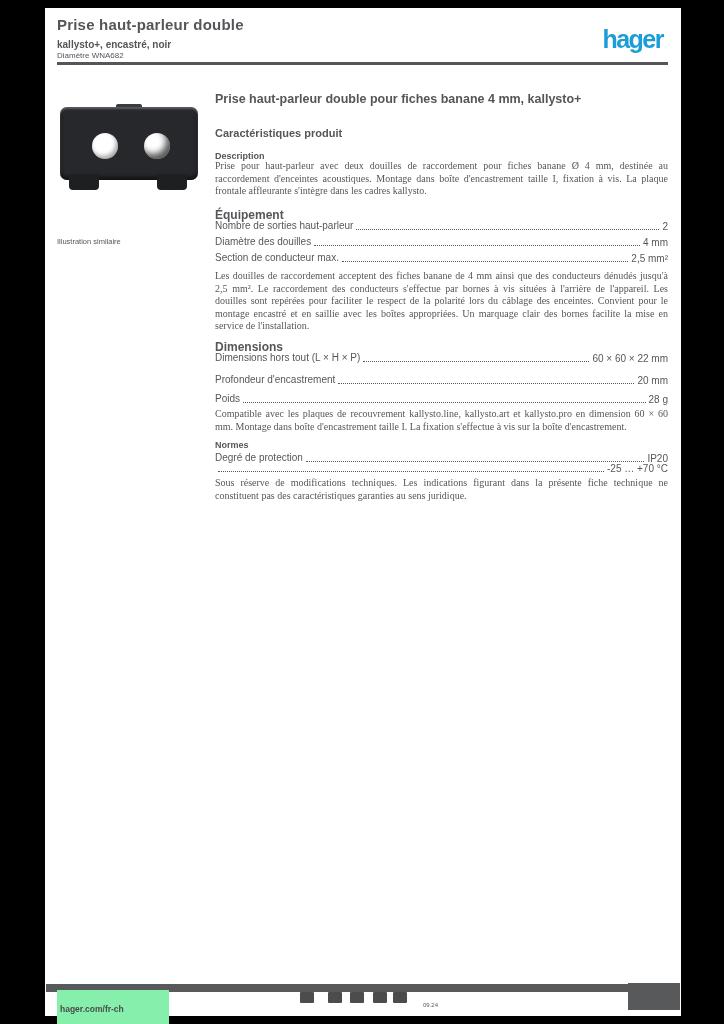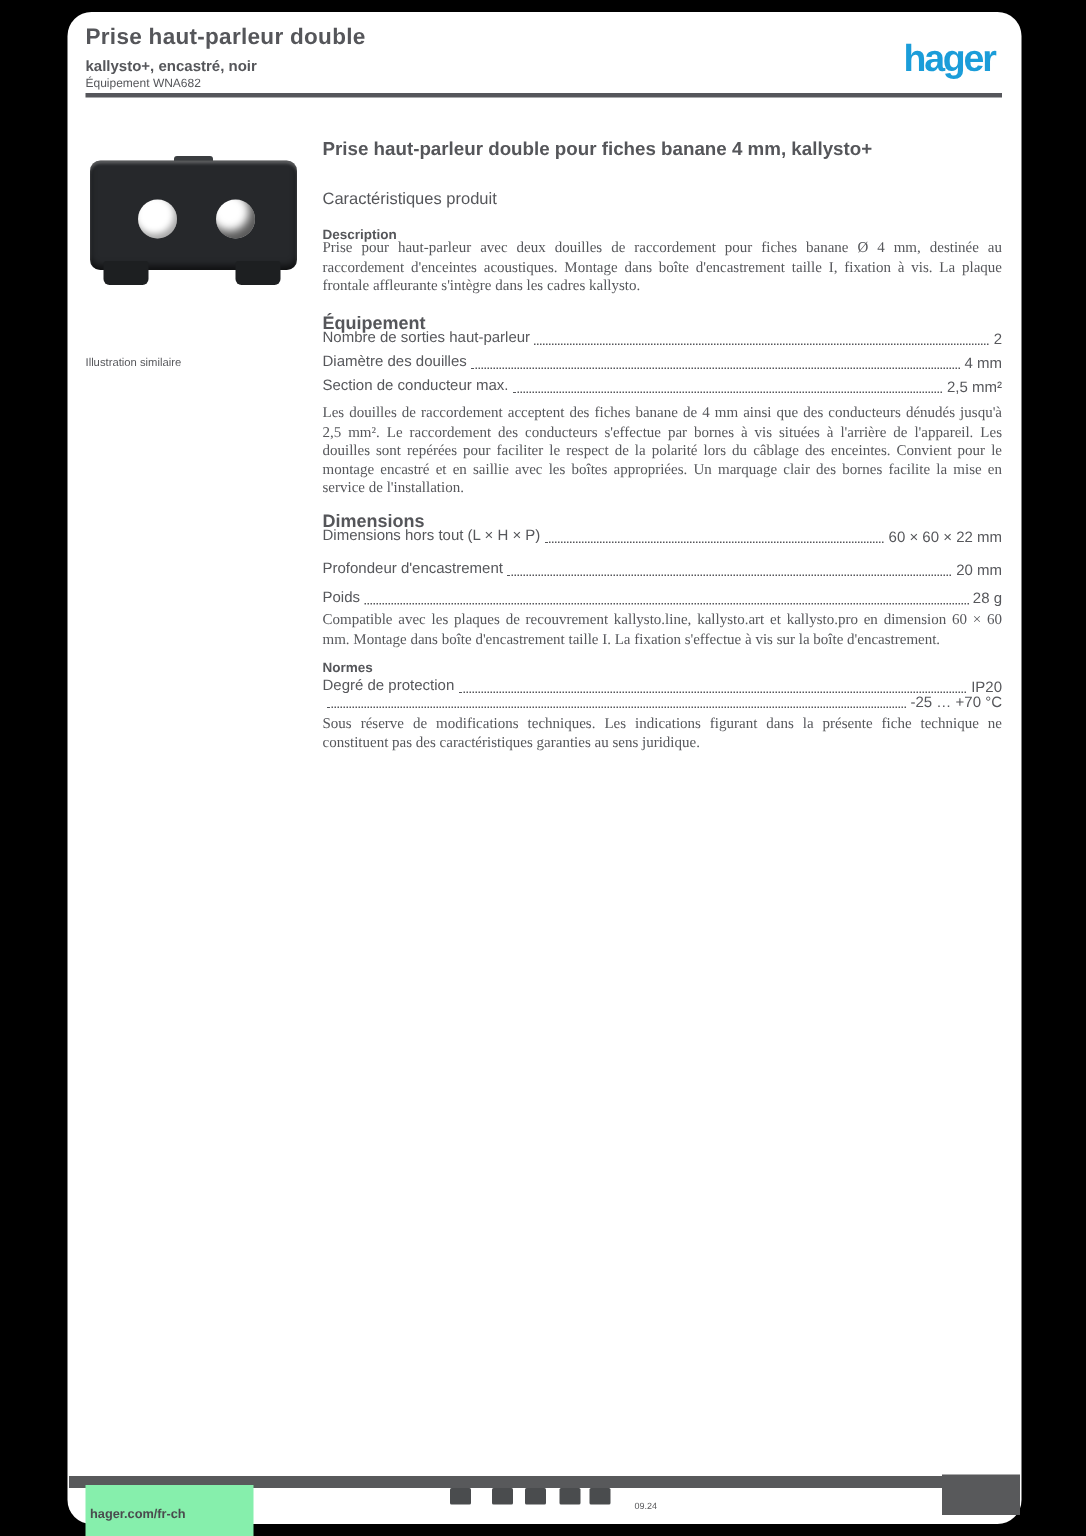--- a/index.html
+++ b/index.html
@@ -8,21 +8,20 @@
     background:#000;
     font-family:"Liberation Sans", sans-serif;
     color:#56575b;
     position:relative;
     overflow:hidden;
   }
   .page {
     position:absolute; left:45px; top:8px;
     width:636px; height:1008px;
     background:#fff;
-    border-radius:16px;
   }
   .abs { position:absolute; }
 
   
   .h1 { left:12px; top:8px; font-size:15px; font-weight:bold; color:#55565a; letter-spacing:.2px; }
   .h2 { left:12px; top:31px; font-size:10px; font-weight:bold; color:#55565a; }
   .h3 { left:12px; top:43px; font-size:8px; color:#55565a; }
   .header-rule { left:12px; top:54px; width:611px; height:3px; background:#55565b; }
   .logo { right:18px; top:17px; font-size:25px; font-weight:bold; letter-spacing:-1.5px; }
 
@@ -37,21 +36,21 @@
   .hole { position:absolute; top:26px; width:26px; height:26px; border-radius:50%; background:#fff; }
   .hole.left  { left:32px; box-shadow:inset -2px -3px 4px rgba(0,0,0,.35); }
   .hole.right { left:84px; box-shadow:inset -4px -5px 6px rgba(0,0,0,.65); }
   .foot { position:absolute; top:78px; width:30px; height:16px; background:#1d1f21; border-radius:2px 2px 4px 4px; }
   .foot.l { left:12px; } .foot.r { left:100px; }
   .caption { left:12px; top:230px; width:64px; font-size:7.5px; line-height:8.5px; color:#56575b; }
 
   
   .col { position:absolute; left:170px; top:0; width:453px; }
   .title { top:84px; font-size:12.5px; font-weight:bold; color:#55565a; width:453px; }
-  .subtitle { top:119px; font-size:11px; font-weight:normal; color:#55565a; }
+  .subtitle { top:119px; font-size:11px; font-weight:bold; color:#55565a; }
   .minihead { font-size:9px; font-weight:bold; color:#55565a; }
   .head { font-size:12px; font-weight:bold; color:#55565a; }
   .para { font-size:10px; line-height:12.6px; text-align:justify; width:453px; color:#56575b;font-family:Liberation Serif, serif; }
 
   .row { display:flex; align-items:flex-end; width:453px; font-size:10px; color:#56575b; }
   .row .lbl { white-space:normal; max-width:175px; line-height:11.5px; }
   .row .leader { flex:1; border-bottom:1px dotted #56575b; margin:0 3px 2px 3px; height:1px; }
   .row .val { white-space:nowrap; }
 
   
@@ -65,21 +64,21 @@
   .social { top:984px; width:14px; height:11px; background:#4a4c4e; border-radius:1px; }
   .f-date { left:378px; top:994px; font-size:6px; color:#58595b; }
 </style>
 </head>
 <body>
 
 <div class="page">
 
   <div class="abs h1">Prise haut-parleur double</div>
   <div class="abs h2">kallysto+, encastré, noir</div>
-  <div class="abs h3">Équipement WNA682</div>
+  <div class="abs h3">Diamètre WNA682</div>
   <div class="abs header-rule"></div>
   <div class="abs logo" style="color:#1b9dd9;margin-left:36px;">hager</div>
 
   <div class="abs figure">
     <div class="dev-tab"></div>
     <div class="dev-body">
       <div class="hole left"></div>
       <div class="hole right"></div>
     </div>
     <div class="foot l"></div>

